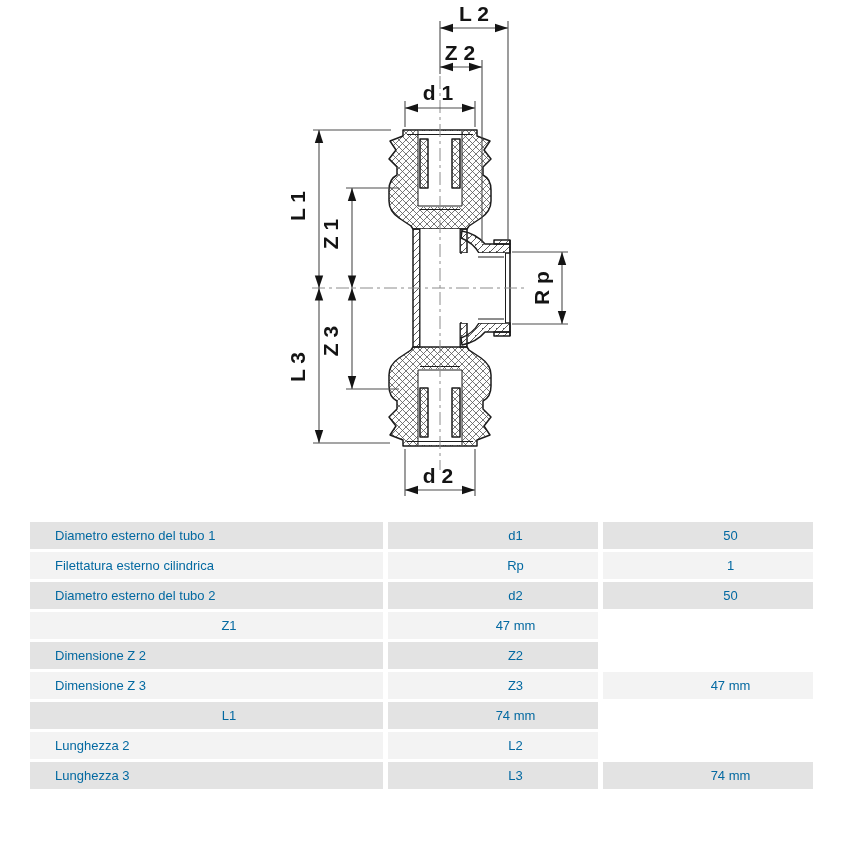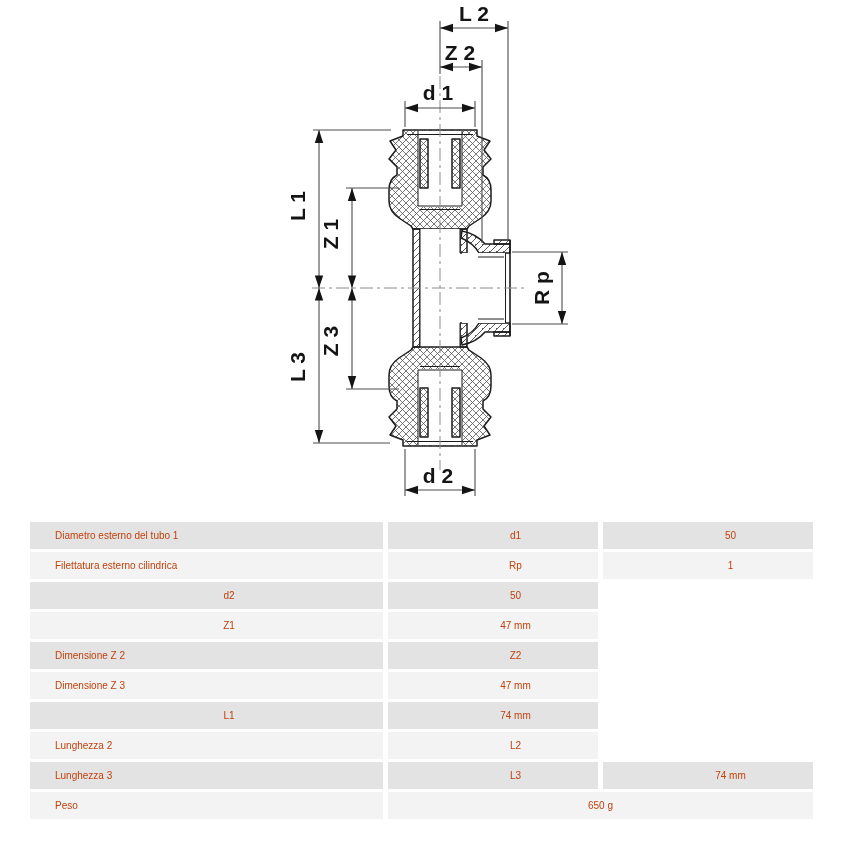--- a/index.html
+++ b/index.html
@@ -12,21 +12,21 @@
   .xfill {fill:url(#xh);stroke:#1c1c1c;stroke-width:1.5;stroke-linejoin:round;}
   .hfill {fill:url(#h1);stroke:#1c1c1c;stroke-width:1.5;stroke-linejoin:round;}
   .dim   {stroke:#4c4c4c;stroke-width:1.1;fill:none;}
   .arr   {fill:#141414;stroke:none;}
   .cl    {stroke:#8c8c8c;stroke-width:1;fill:none;stroke-dasharray:13 4 3 4;}
   text.dimtxt{font-family:"Liberation Sans",sans-serif;font-size:21px;font-weight:bold;fill:#141414;}
 
   
   .spec-table{position:absolute;left:30px;top:522px;width:783px;display:flex;flex-direction:column;gap:3px;}
   .trow{display:grid;grid-template-columns:353px 210px 210px;column-gap:5px;height:27px;}
-  .trow .cell{display:flex;align-items:center;font-size:10px;color:#c2410c;}
+  .trow .cell{display:flex;align-items:center;font-size:13px;color:#0369a1;}
   .cell.lbl{padding-left:25px;justify-content:flex-start;}
   .cell.sym,.cell.val{justify-content:center;padding-left:45px;}
   .cell.valspan{grid-column:2 / 4;justify-content:center;}
   .trow:nth-child(odd)  .cell{background:#e3e3e3;}
   .trow:nth-child(even) .cell{background:#f3f3f3;}
 </style>
 </head>
 <body>
 
 <svg class="drawing" viewBox="0 0 850 518">
@@ -167,45 +167,43 @@
     <div class="cell lbl">Diametro esterno del tubo 1</div>
     <div class="cell sym">d1</div>
     <div class="cell val">50</div>
   </div>
   <div class="trow">
     <div class="cell lbl">Filettatura esterno cilindrica</div>
     <div class="cell sym">Rp</div>
     <div class="cell val">1</div>
   </div>
   <div class="trow">
+    <div class="cell lbl">Diametro esterno del tubo 2</div>
     <div class="cell sym">d2</div>
     <div class="cell val">50</div>
   </div>
   <div class="trow">
     <div class="cell sym">Z1</div>
     <div class="cell val">47 mm</div>
   </div>
   <div class="trow">
     <div class="cell lbl">Dimensione Z 2</div>
     <div class="cell sym">Z2</div>
   </div>
   <div class="trow">
     <div class="cell lbl">Dimensione Z 3</div>
+    <div class="cell sym">Z3</div>
     <div class="cell val">47 mm</div>
   </div>
   <div class="trow">
     <div class="cell sym">L1</div>
     <div class="cell val">74 mm</div>
   </div>
   <div class="trow">
     <div class="cell lbl">Lunghezza 2</div>
     <div class="cell sym">L2</div>
   </div>
   <div class="trow">
     <div class="cell lbl">Lunghezza 3</div>
     <div class="cell sym">L3</div>
     <div class="cell val">74 mm</div>
   </div>
-  <div class="trow">
-    <div class="cell lbl">Peso</div>
-    <div class="cell valspan">650 g</div>
-  </div>
 </div>
 
 </body></html>

